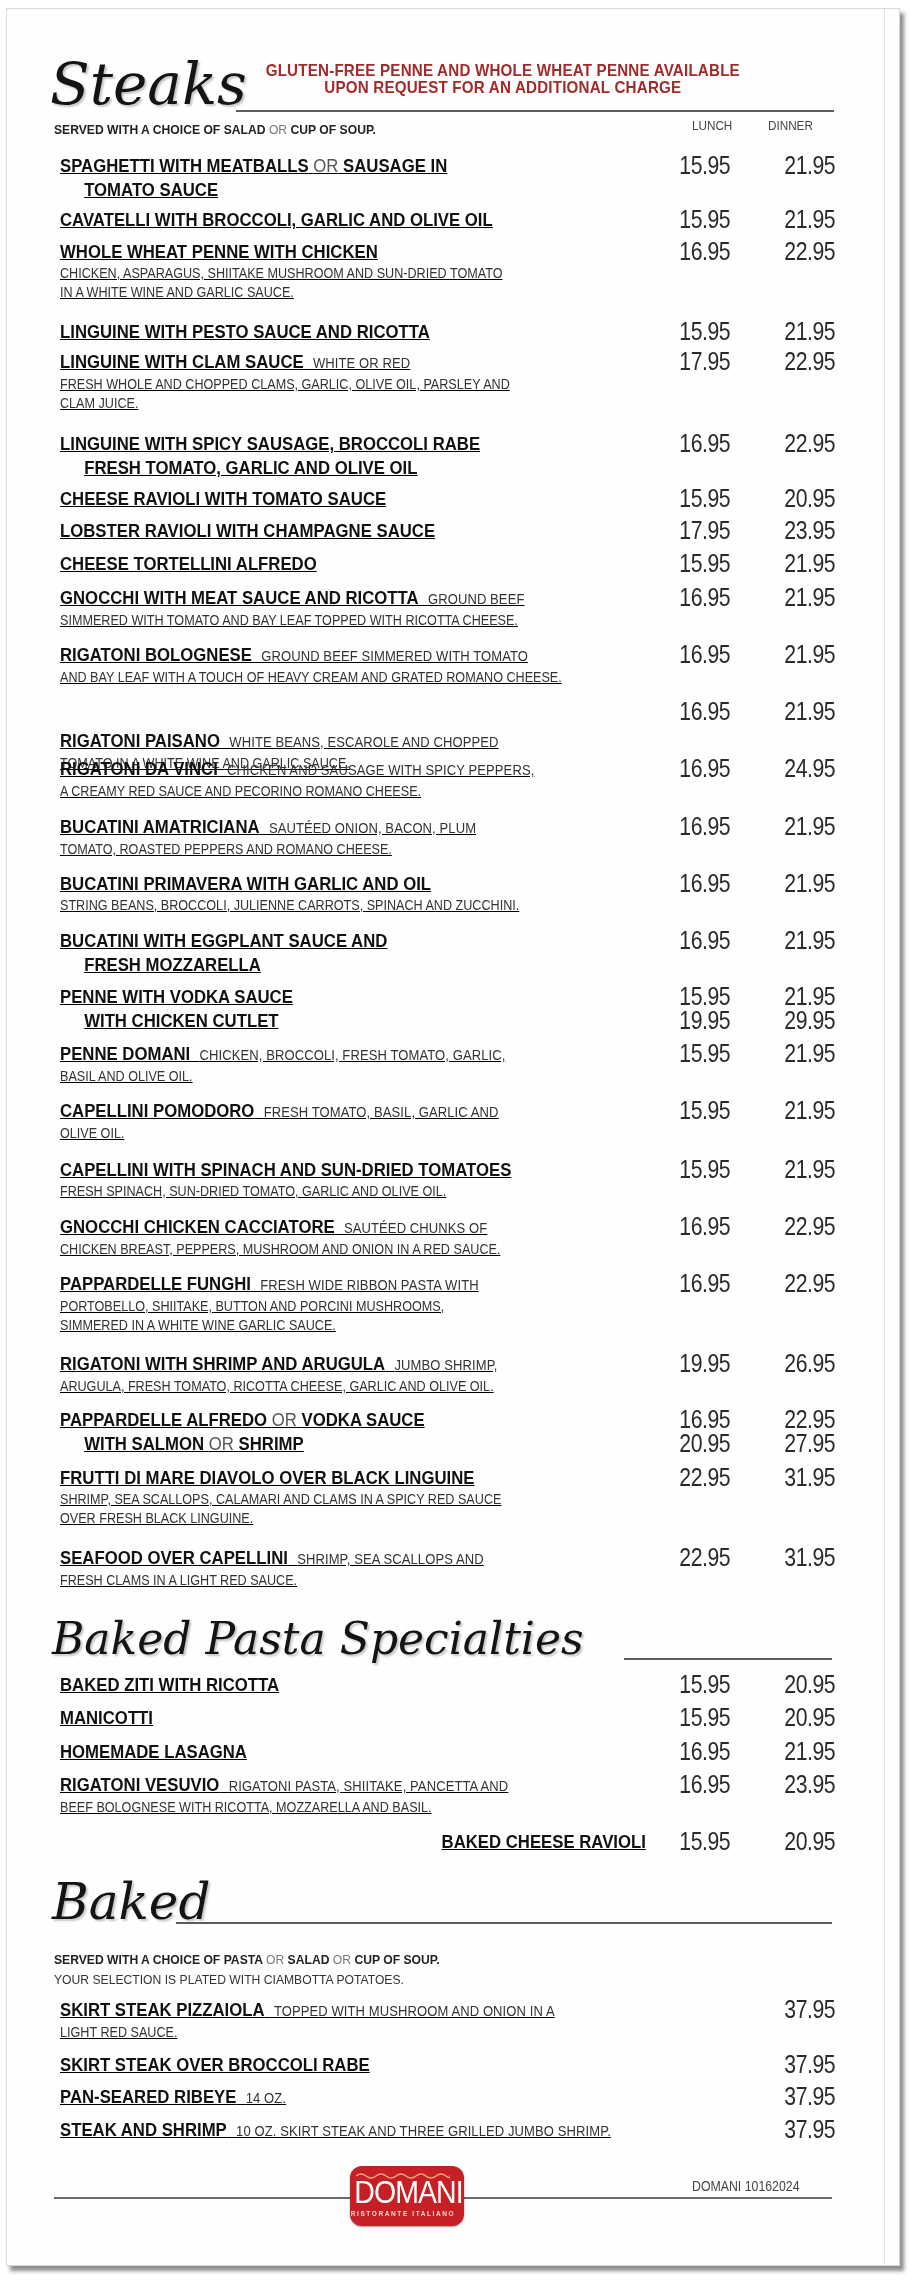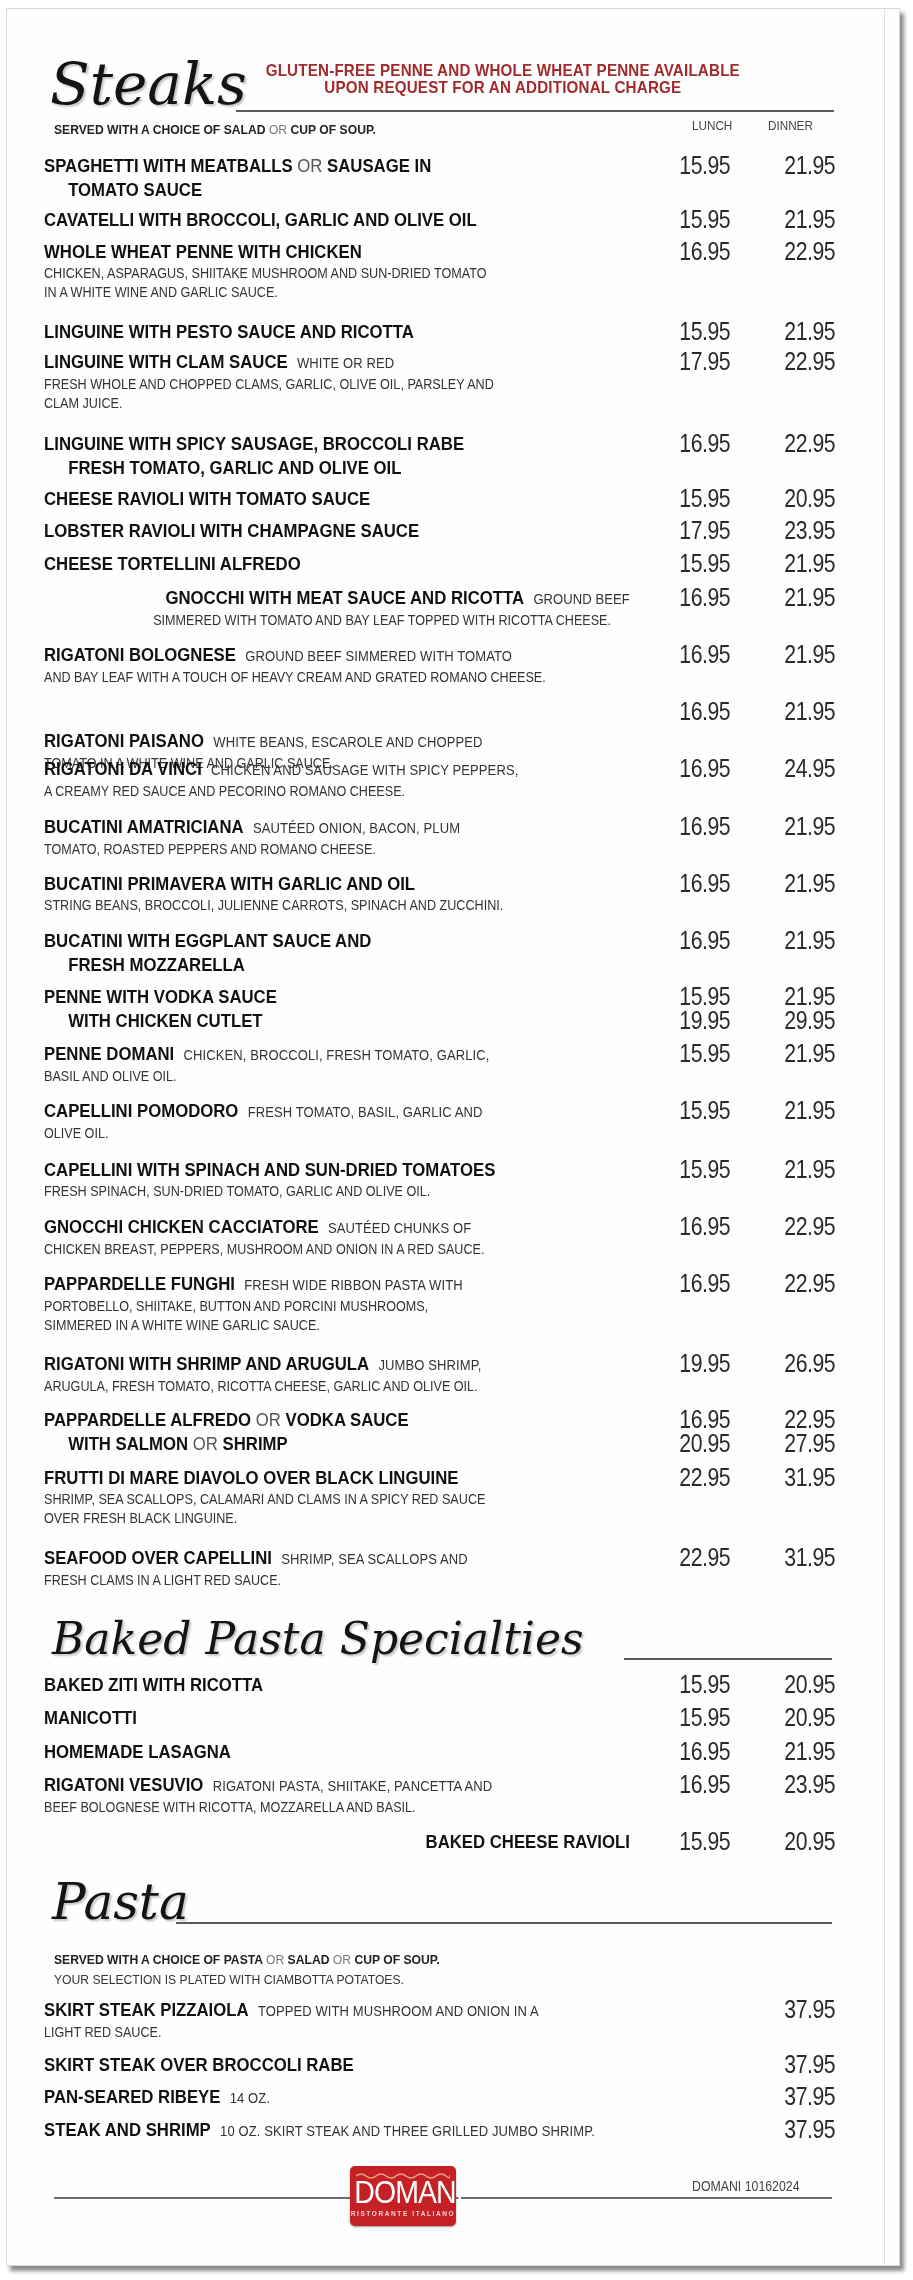--- a/index.html
+++ b/index.html
@@ -22,42 +22,42 @@
     color: #a32a2a; font-weight: bold; font-size: 16.5px; line-height: 17px; letter-spacing: 0.2px;
     transform: scaleX(0.92); transform-origin: left top;
   }
   .served {
     position: absolute; left: 54px; font-size: 13.5px; font-weight: bold; color: #222; line-height: 20px;
     transform: scaleX(0.9); transform-origin: left top; white-space: nowrap;
   }
   .served .or { font-weight: normal; color: #777; }
   .served .light { font-weight: normal; color: #333; }
   .col-head { position: absolute; top: 118px; font-size: 13px; color: #444; transform: scaleX(0.9); transform-origin: left top; }
-  .item { position: absolute; left: 44px; width: 630px; }
+  .item { position: absolute; left: 60px; width: 630px; text-decoration: underline; }
   .name {
     font-weight: bold; font-size: 18px; color: #111; line-height: 24px; white-space: nowrap;
     transform: scaleX(0.93); transform-origin: left top; display: block;
   }
   .name .or { font-weight: normal; color: #555; }
   .name .inline-desc { font-weight: normal; font-size: 14px; color: #333; letter-spacing: 0.1px; }
   .name2 { padding-left: 26px; }
   .desc {
     font-size: 14px; color: #333; line-height: 19px; white-space: nowrap;
     transform: scaleX(0.9); transform-origin: left top; display: block;
   }
   .price {
     position: absolute; font-size: 25px; color: #2a2a2a; line-height: 28px; letter-spacing: -0.6px;
     transform: scaleX(0.85); transform-origin: right top; text-align: right; width: 80px;
   }
   .price.lunch { left: 650px; }
   .price.dinner { left: 755px; }
   .logo {
     position: absolute; left: 350px; top: 2166px; width: 106px; height: 60px;
-    background: #c42026; border-radius: 5px; box-shadow: 0 1px 2px rgba(0,0,0,0.4);
-    text-align: center; color: #fff;
+    background: #c42026; border-radius: 12px; box-shadow: 0 1px 2px rgba(0,0,0,0.4);
+    text-align: center; color: #fff; padding-left: 8px;
   }
   .logo .wave { position: absolute; left: 6px; top: 5px; width: 94px; height: 8px; }
   .logo .brand { position: absolute; left: 0; top: 10px; width: 106px; font-size: 31px; line-height: 34px; letter-spacing: -1px; transform: scaleX(0.92); }
   .logo .tag { position: absolute; left: 0; top: 44px; width: 106px; font-size: 6.5px; font-weight: bold; letter-spacing: 1.6px; color: #f3d3cf; }
   .footer-code { position: absolute; left: 692px; top: 2178px; font-size: 14px; color: #444; transform: scaleX(0.88); transform-origin: left top; }
 </style>
 </head>
 <body>
 
 <div class="page">
@@ -121,21 +121,21 @@
     <div class="item" style="top: 519px;">
       <span class="name"><span>LOBSTER RAVIOLI WITH CHAMPAGNE SAUCE</span></span>
     </div>
     <div class="price lunch" style="top: 516px;">17.95</div>
     <div class="price dinner" style="top: 516px;">23.95</div>
     <div class="item" style="top: 552px;">
       <span class="name"><span>CHEESE TORTELLINI ALFREDO</span></span>
     </div>
     <div class="price lunch" style="top: 549px;">15.95</div>
     <div class="price dinner" style="top: 549px;">21.95</div>
-    <div class="item" style="top: 586px; text-align: right;">
+    <div class="item" style="top: 586px;">
       <span class="name"><span>GNOCCHI WITH MEAT SAUCE AND RICOTTA</span>&nbsp;&nbsp;<span class="inline-desc">GROUND BEEF</span></span>
       <span class="desc">SIMMERED WITH TOMATO AND BAY LEAF TOPPED WITH RICOTTA CHEESE.</span>
     </div>
     <div class="price lunch" style="top: 583px;">16.95</div>
     <div class="price dinner" style="top: 583px;">21.95</div>
     <div class="item" style="top: 643px;">
       <span class="name"><span>RIGATONI BOLOGNESE</span>&nbsp;&nbsp;<span class="inline-desc">GROUND BEEF SIMMERED WITH TOMATO</span></span>
       <span class="desc">AND BAY LEAF WITH A TOUCH OF HEAVY CREAM AND GRATED ROMANO CHEESE.</span>
     </div>
     <div class="price lunch" style="top: 640px;">16.95</div>
@@ -281,21 +281,21 @@
     <div class="price dinner" style="top: 2082px;">37.95</div>
     <div class="item" style="top: 2118px;">
       <span class="name"><span>STEAK AND SHRIMP</span>&nbsp;&nbsp;<span class="inline-desc">10 OZ. SKIRT STEAK AND THREE GRILLED JUMBO SHRIMP.</span></span>
     </div>
     <div class="price dinner" style="top: 2115px;">37.95</div>
   </div>
 
 <div class="script-title" style="left:52px; top:1614px; font-size:44px; line-height:50px;text-align:right;">Baked Pasta Specialties</div>
 <div class="rule" style="left:624px; top:1658px; width:208px;"></div>
 
-<div class="script-title" style="left:52px; top:1874px; font-size:50px; line-height:56px;">Pasta</div>
+<div class="script-title" style="left:52px; top:1874px; font-size:50px; line-height:56px;">Baked</div>
 <div class="rule" style="left:176px; top:1922px; width:656px;"></div>
 <div class="served" style="top:1950px;">
   <span>SERVED WITH A CHOICE OF PASTA</span> <span class="or">OR</span> <span>SALAD</span> <span class="or">OR</span> <span>CUP OF SOUP.</span>
 </div>
 <div class="served" style="top:1970px;">
   <span class="light">YOUR SELECTION IS PLATED WITH CIAMBOTTA POTATOES.</span>
 </div>
 
 <div class="rule thin" style="left:54px; top:2197px; width:296px;"></div>
 <div class="rule thin" style="left:456px; top:2197px; width:376px;"></div>

